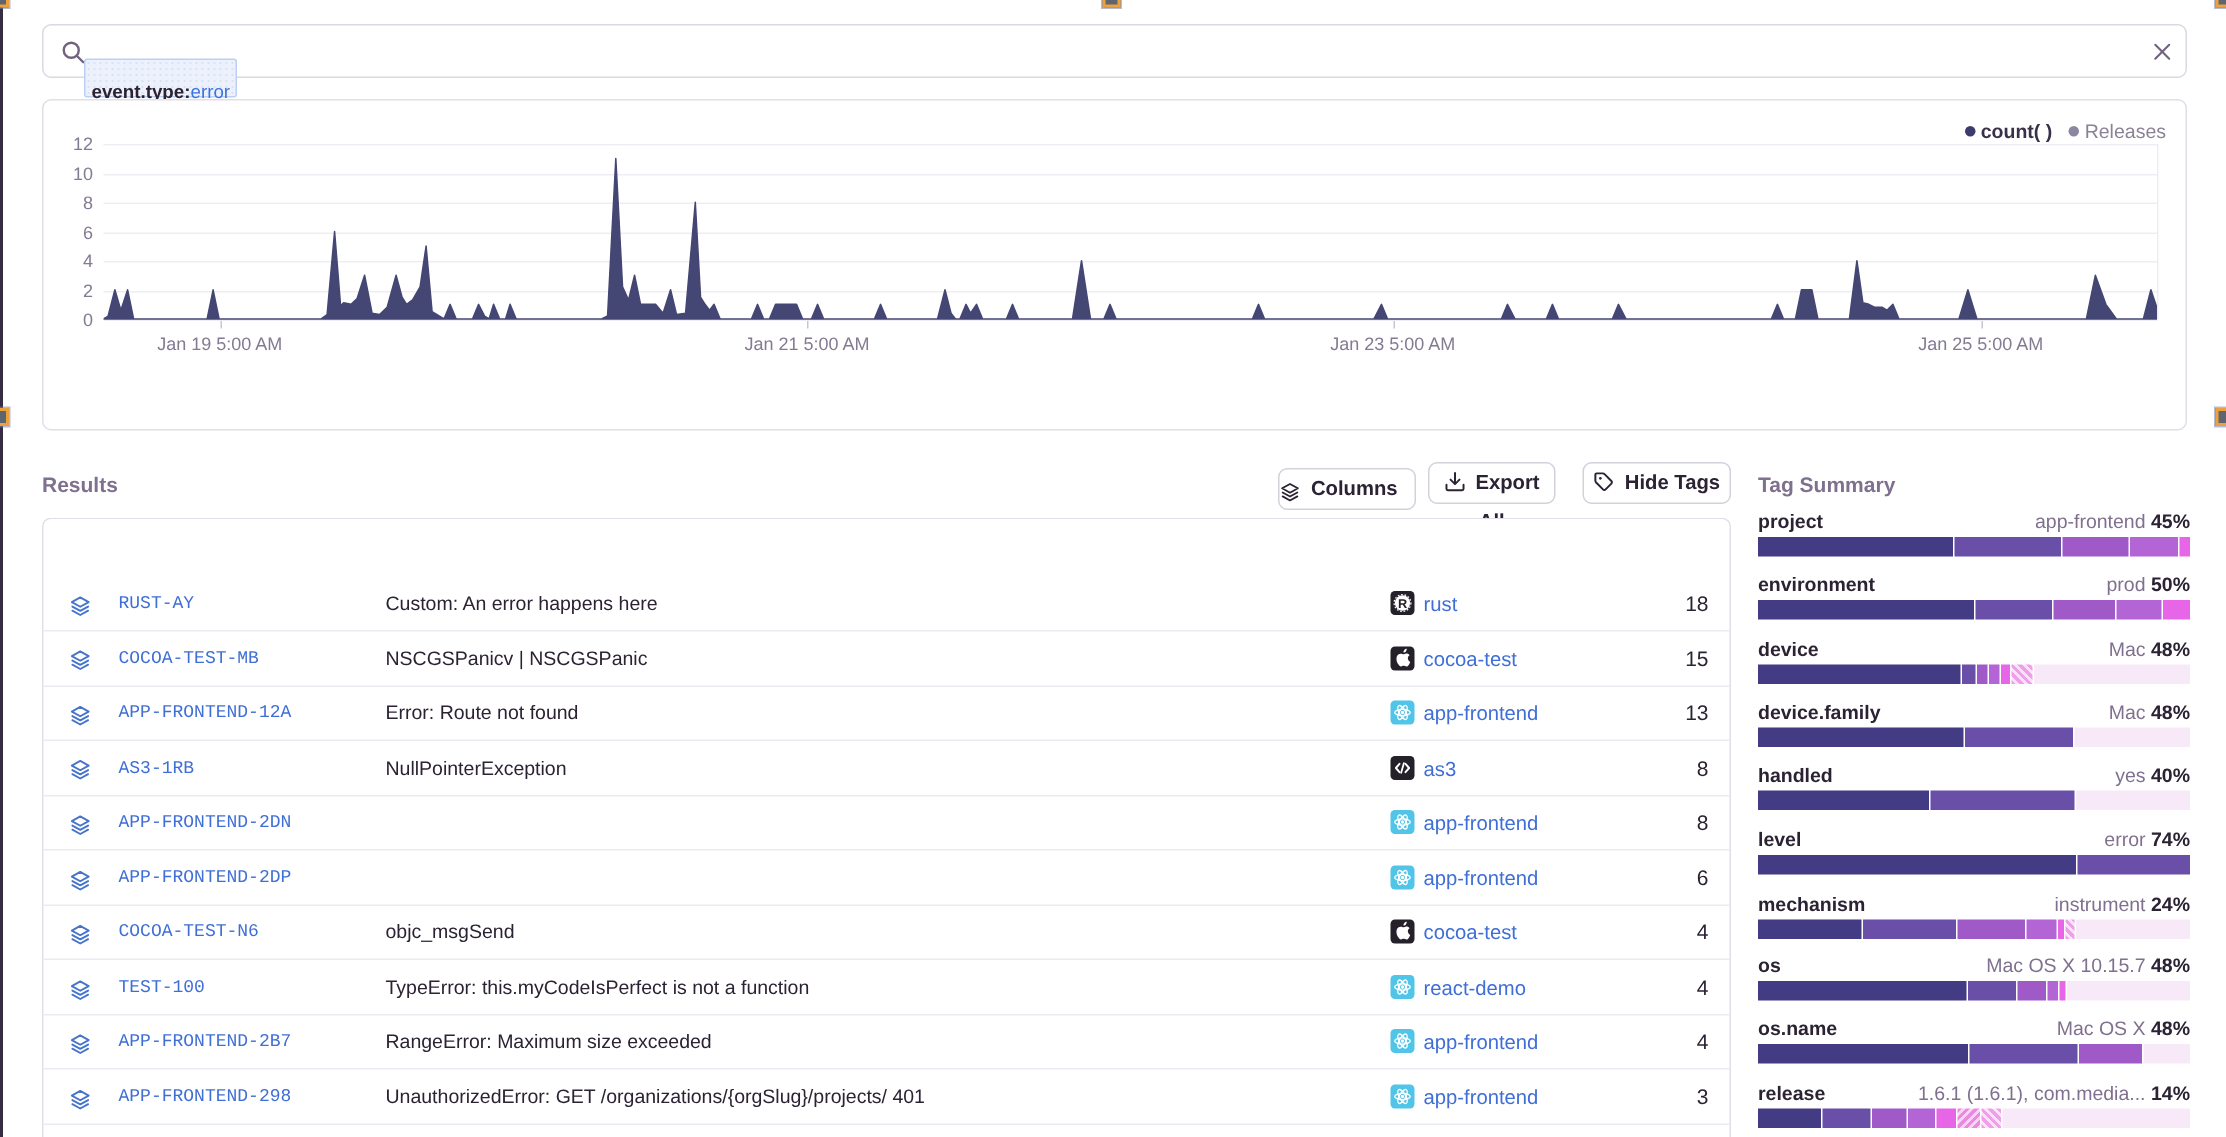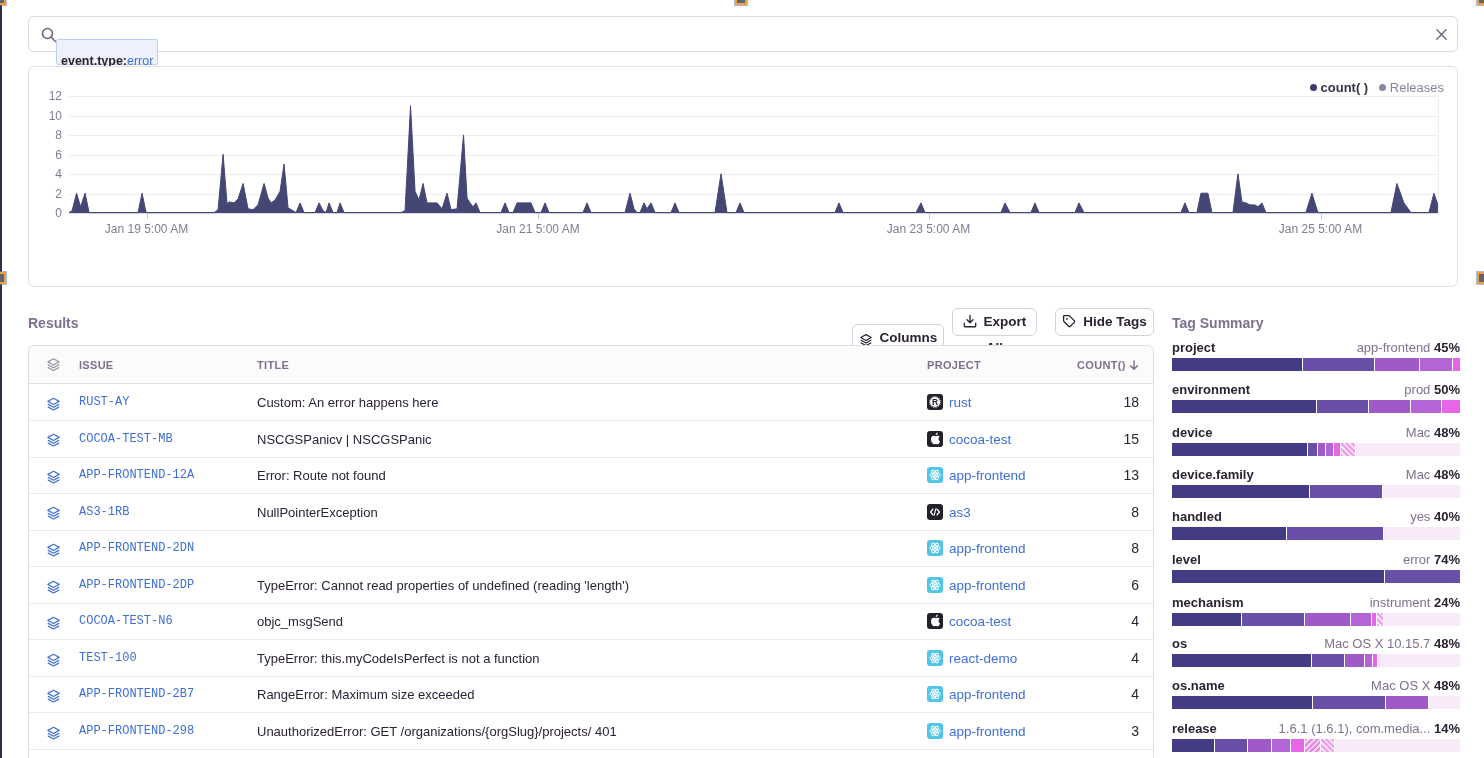--- a/index.html
+++ b/index.html
@@ -98,49 +98,36 @@
 <div class="xlab" style="left:509px;">Jan 21 5:00 AM</div>
 <div class="abs" style="left:899.5px;top:147px;width:1px;height:5px;background:#c9c4d1"></div>
 <div class="xlab" style="left:899.5px;">Jan 23 5:00 AM</div>
 <div class="abs" style="left:1291.5px;top:147px;width:1px;height:5px;background:#c9c4d1"></div>
 <div class="xlab" style="left:1291.5px;">Jan 25 5:00 AM</div>
     </div>
 </div>
 
 <div class="rlabel" style="left:28px; top:315px;">Results</div>
 <div class="abs" id="btnrow" style="left:0;top:308px;width:1484px;height:28px;">
-    <span class="btn abs" style="left:852px;top:16px;width:92px;text-align:center;padding:0"><span style="margin-right:7px;display:inline-block;vertical-align:-2px"><svg width="14" height="14" viewBox="0 0 24 24" style="vertical-align:middle">
+    <span class="btn abs" style="left:852px;top:4px;width:92px;padding:0"><span style="margin-right:7px;display:inline-block;vertical-align:-2px"><svg width="14" height="14" viewBox="0 0 24 24" style="vertical-align:middle">
           <path d="M12 2.8 L21 7.8 L12 12.8 L3 7.8 Z" fill="none" stroke="#2b2233" stroke-width="2" stroke-linejoin="round"></path>
           <path d="M3.6 12.6 L12 17.2 L20.4 12.6" fill="none" stroke="#2b2233" stroke-width="2" stroke-linejoin="round" stroke-linecap="round"></path>
           <path d="M3.6 17 L12 21.6 L20.4 17" fill="none" stroke="#2b2233" stroke-width="2" stroke-linejoin="round" stroke-linecap="round"></path>
         </svg></span>Columns</span>
     <span class="btn abs" style="left:952px;top:0;width:85px;text-align:center;padding:0"><svg width="14" height="14" viewBox="0 0 16 16" style="vertical-align:-2px;margin-right:7px">
         <path d="M8 1.5 L8 9.5 M4.6 6.6 L8 10 L11.4 6.6" fill="none" stroke="#2b2233" stroke-width="1.5" stroke-linecap="round" stroke-linejoin="round"></path>
         <path d="M1.5 10.5 L1.5 13.6 a1 1 0 0 0 1 1 L13.5 14.6 a1 1 0 0 0 1-1 L14.5 10.5" fill="none" stroke="#2b2233" stroke-width="1.5" stroke-linecap="round"></path>
       </svg>Export All</span>
     <span class="btn abs" style="left:1055px;top:0;width:99px;text-align:center;padding:0"><svg width="14" height="14" viewBox="0 0 16 16" style="vertical-align:-2px;margin-right:7px">
         <path d="M1.8 2.8 a1 1 0 0 1 1-1 L7.4 1.8 a2 2 0 0 1 1.4 0.6 L14 7.6 a1.4 1.4 0 0 1 0 2 L9.6 14 a1.4 1.4 0 0 1-2 0 L2.4 8.8 a2 2 0 0 1-0.6-1.4 Z" fill="none" stroke="#2b2233" stroke-width="1.5" stroke-linejoin="round"></path>
         <circle cx="5.6" cy="5.6" r="1" fill="#2b2233"></circle>
       </svg>Hide Tags</span>
   </div>
 
 <div id="tablecard">
-    <div class="thead">
-      <span class="abs" style="left:17px;top:11px"><svg width="15" height="15" viewBox="0 0 24 24" style="vertical-align:middle">
-          <path d="M12 2.8 L21 7.8 L12 12.8 L3 7.8 Z" fill="none" stroke="#9c94a7" stroke-width="2" stroke-linejoin="round"></path>
-          <path d="M3.6 12.6 L12 17.2 L20.4 12.6" fill="none" stroke="#9c94a7" stroke-width="2" stroke-linejoin="round" stroke-linecap="round"></path>
-          <path d="M3.6 17 L12 21.6 L20.4 17" fill="none" stroke="#9c94a7" stroke-width="2" stroke-linejoin="round" stroke-linecap="round"></path>
-        </svg></span>
-      <span class="abs" style="left:50px;top:13px">ISSUE</span>
-      <span class="abs" style="left:228px;top:13px">TITLE</span>
-      <span class="abs" style="left:898px;top:13px">PROJECT</span>
-      <span class="abs" style="right:14px;top:13px">COUNT() <svg width="10" height="11" viewBox="0 0 10 11" style="vertical-align:-2px">
-          <path d="M5 1 L5 9 M1.6 5.8 L5 9.3 L8.4 5.8" fill="none" stroke="#80708f" stroke-width="1.4" stroke-linecap="round" stroke-linejoin="round"></path>
-        </svg></span>
-    </div>
 <div class="trow" style="top:38.0px">
       <span class="abs" style="left:17px;top:50%;transform:translateY(-50%);height:15px"><svg width="15" height="15" viewBox="0 0 24 24" style="vertical-align:middle">
           <path d="M12 2.8 L21 7.8 L12 12.8 L3 7.8 Z" fill="none" stroke="#4674ca" stroke-width="2" stroke-linejoin="round"></path>
           <path d="M3.6 12.6 L12 17.2 L20.4 12.6" fill="none" stroke="#4674ca" stroke-width="2" stroke-linejoin="round" stroke-linecap="round"></path>
           <path d="M3.6 17 L12 21.6 L20.4 17" fill="none" stroke="#4674ca" stroke-width="2" stroke-linejoin="round" stroke-linecap="round"></path>
         </svg></span>
       <span class="iid">RUST-AY</span>
       <span class="ttl">Custom: An error happens here</span>
       <span class="proj"><span class="picon" style="background:#25212b"><svg width="16" height="16" viewBox="0 0 16 16" style="position:absolute;left:0;top:0">
             <circle cx="8" cy="8" r="5.1" fill="#fff"></circle>
@@ -212,21 +199,20 @@
           </svg></span>app-frontend</span>
       <span class="cnt">8</span>
     </div>
 <div class="trow" style="top:220.8px">
       <span class="abs" style="left:17px;top:50%;transform:translateY(-50%);height:15px"><svg width="15" height="15" viewBox="0 0 24 24" style="vertical-align:middle">
           <path d="M12 2.8 L21 7.8 L12 12.8 L3 7.8 Z" fill="none" stroke="#4674ca" stroke-width="2" stroke-linejoin="round"></path>
           <path d="M3.6 12.6 L12 17.2 L20.4 12.6" fill="none" stroke="#4674ca" stroke-width="2" stroke-linejoin="round" stroke-linecap="round"></path>
           <path d="M3.6 17 L12 21.6 L20.4 17" fill="none" stroke="#4674ca" stroke-width="2" stroke-linejoin="round" stroke-linecap="round"></path>
         </svg></span>
       <span class="iid">APP-FRONTEND-2DP</span>
-      <span class="ttl">TypeError: Cannot read properties of undefined (reading 'length')</span>
       <span class="proj"><span class="picon" style="background:#51c5e8"><svg width="16" height="16" viewBox="0 0 16 16" style="position:absolute;left:0;top:0">
             <g stroke="#fff" stroke-width="0.9" fill="none">
               <ellipse cx="8" cy="8" rx="5.2" ry="2.1"></ellipse>
               <ellipse cx="8" cy="8" rx="5.2" ry="2.1" transform="rotate(60 8 8)"></ellipse>
               <ellipse cx="8" cy="8" rx="5.2" ry="2.1" transform="rotate(120 8 8)"></ellipse>
             </g>
             <circle cx="8" cy="8" r="1.1" fill="#fff"></circle>
           </svg></span>app-frontend</span>
       <span class="cnt">6</span>
     </div>

